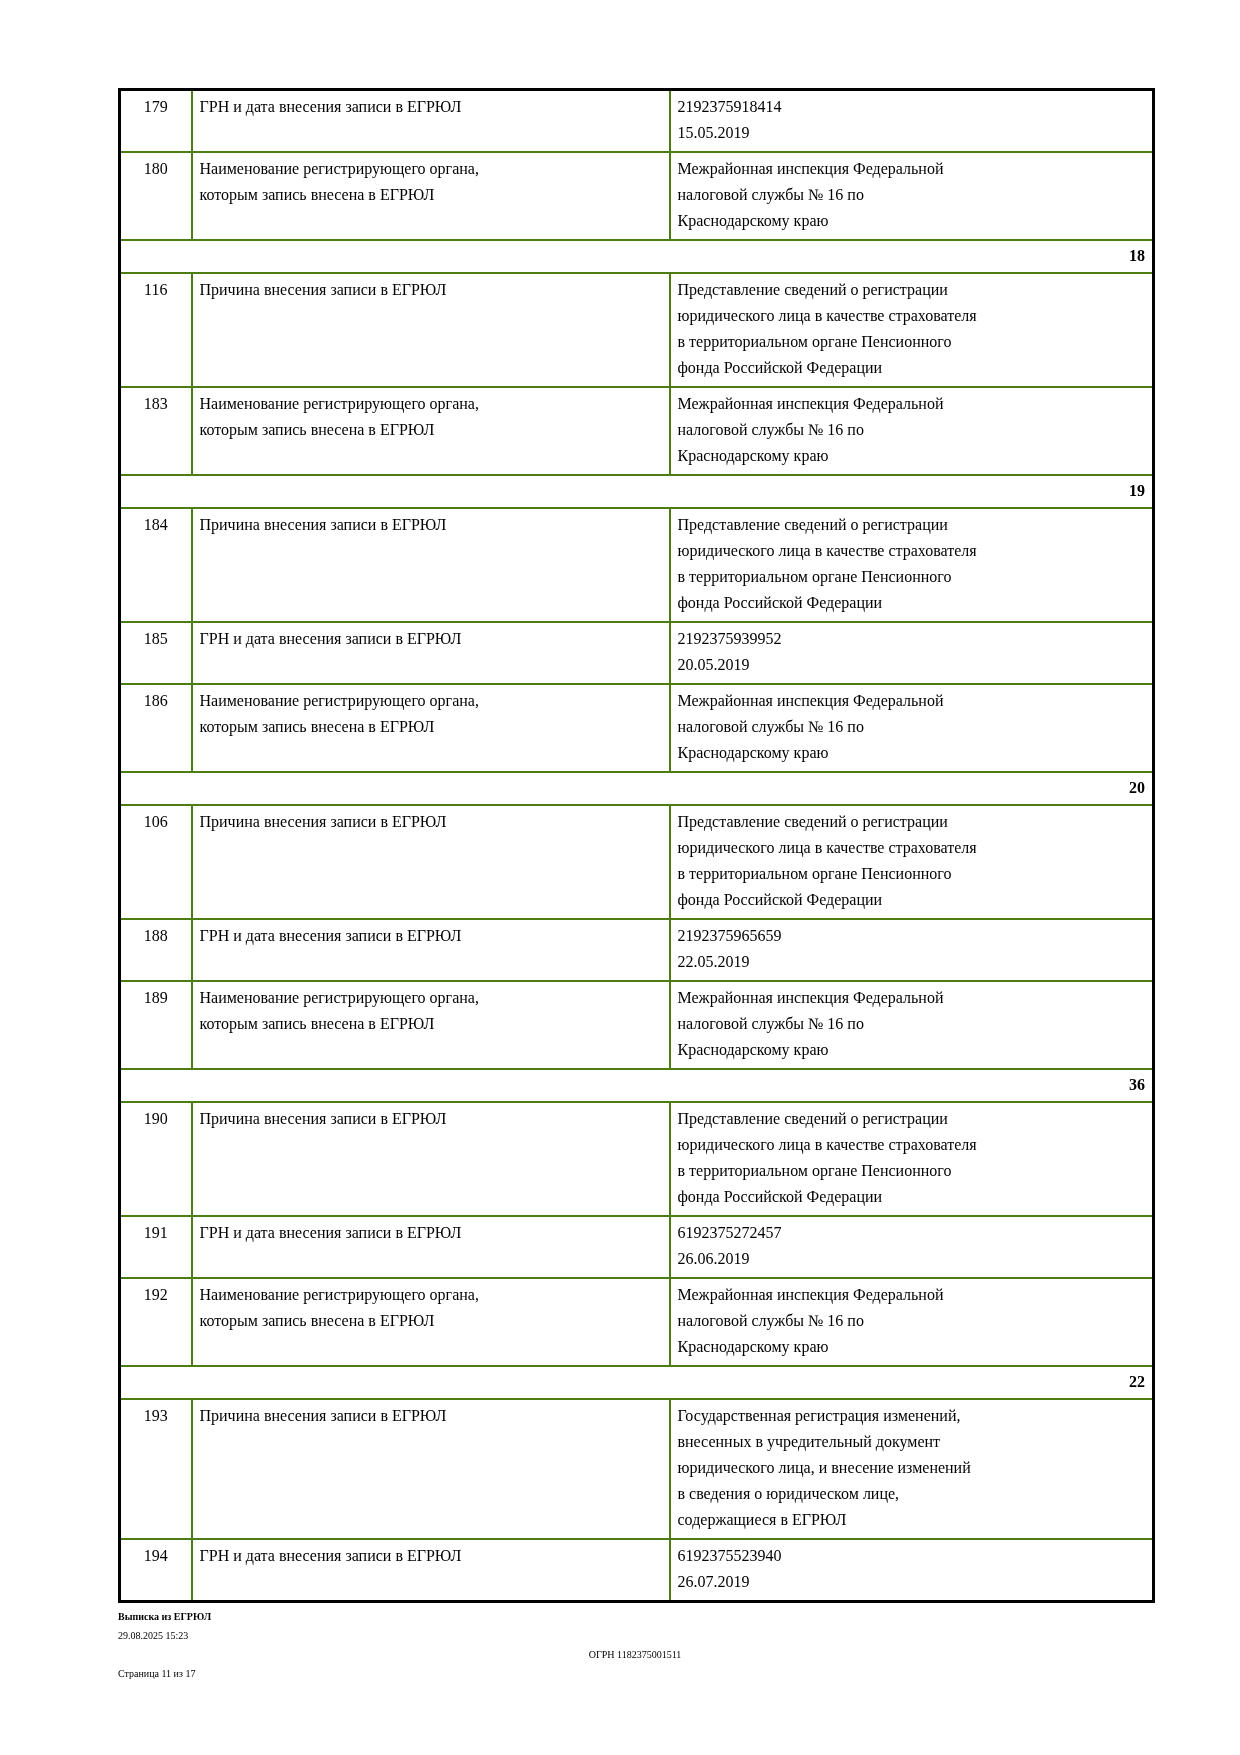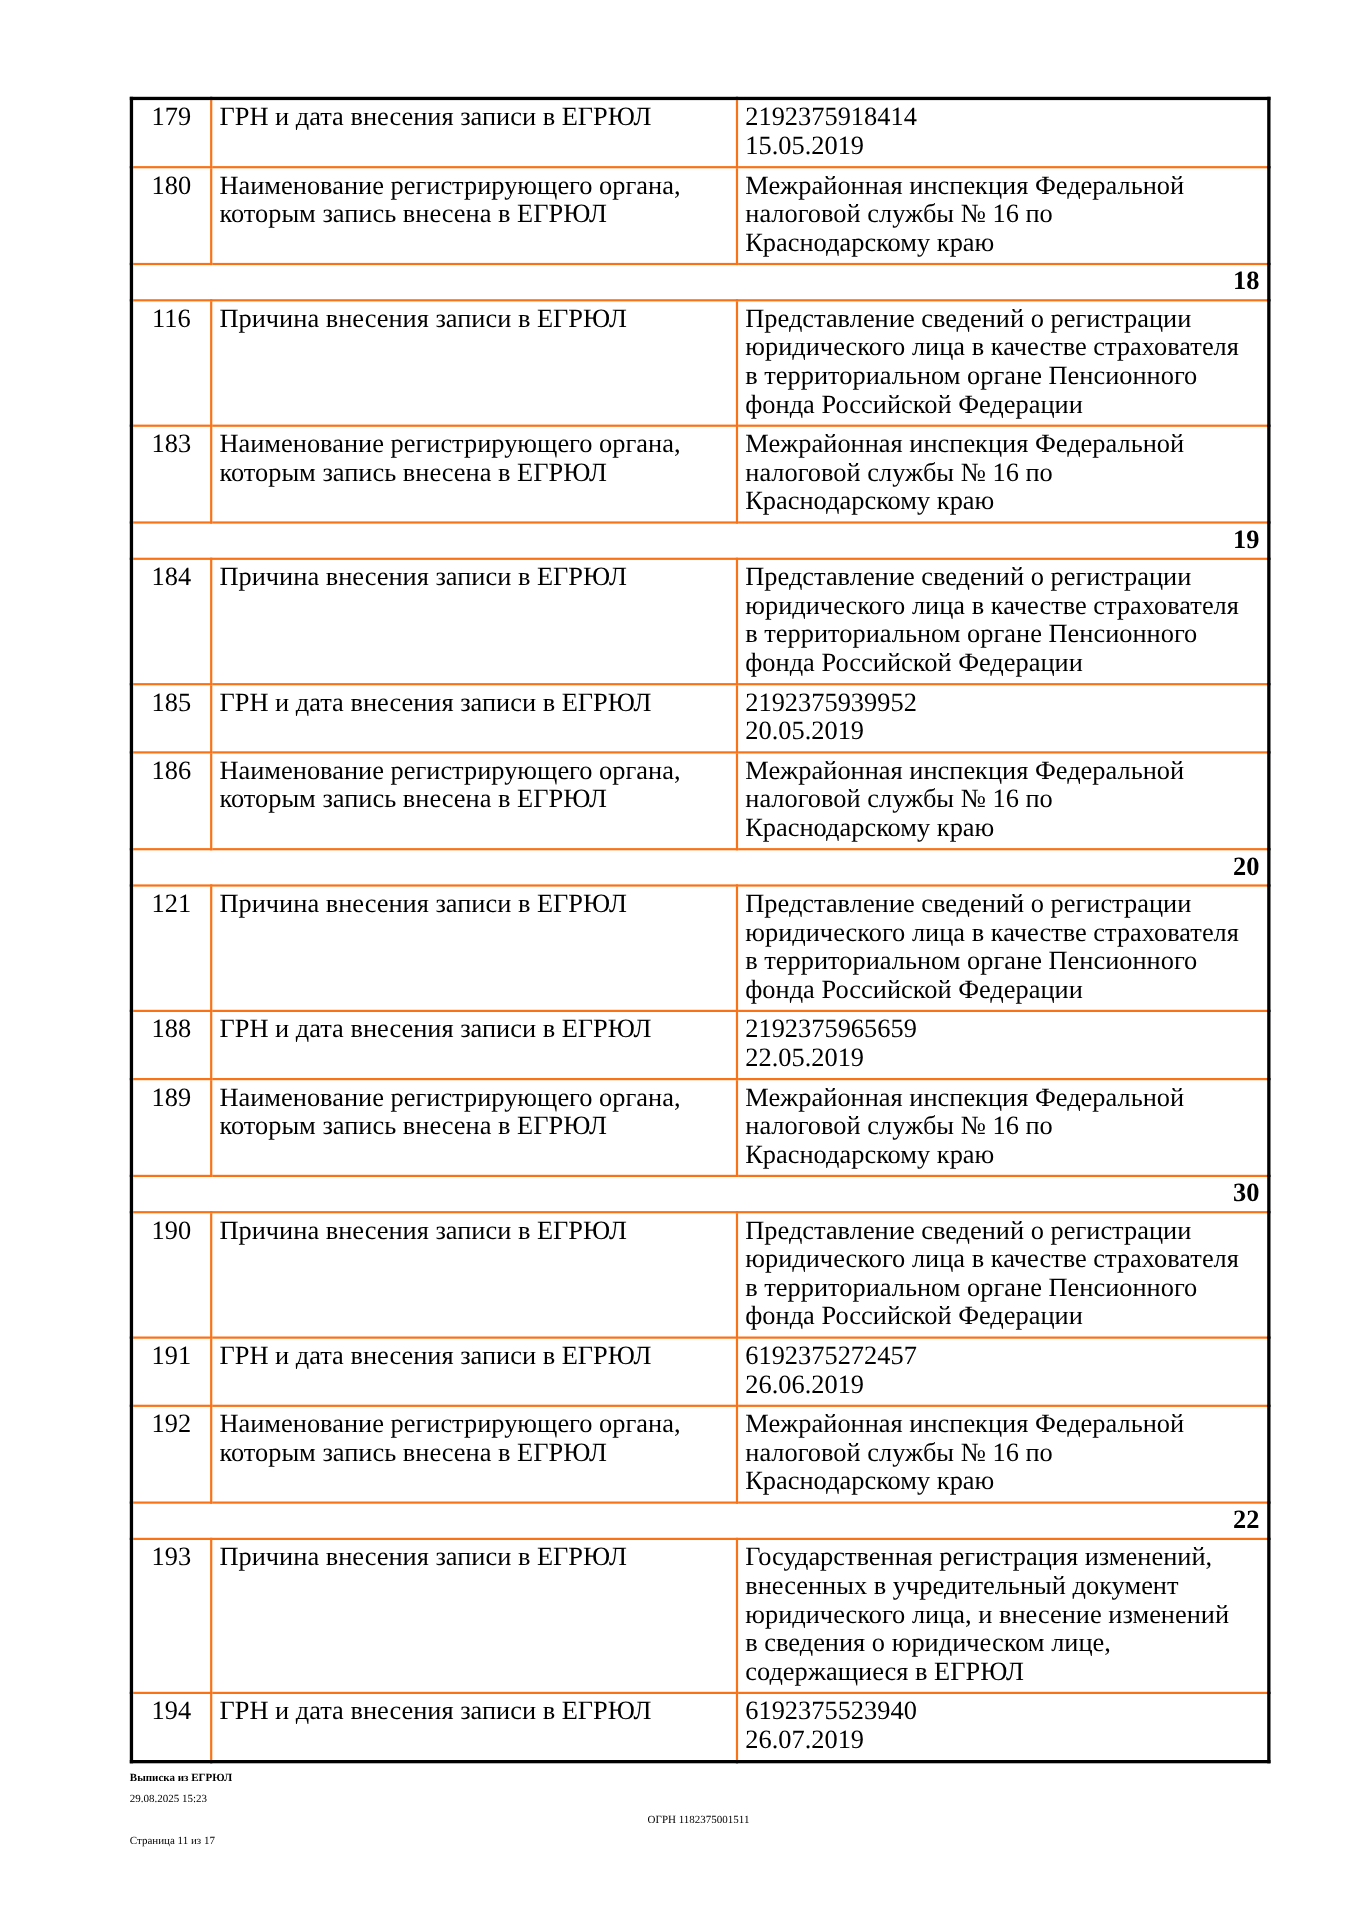--- a/index.html
+++ b/index.html
@@ -18,23 +18,23 @@
     top: 88px;
     width: 1034px;
     border-collapse: collapse;
     table-layout: fixed;
     border: 3px solid #000;
   }
   col.c-num   { width: 72px; }
   col.c-label { width: 478px; }
   col.c-value { width: 484px; }
   td {
-    border: 2px solid #f97316;
+    border: 2px solid #4d7c0f;
     vertical-align: top;
-    font-size: 24px;
+    font-size: 16px;
     line-height: 26px;
     padding: 3px 7px 5px 7px;
     white-space: pre-line;
     overflow: hidden;
   }
   td.num {
     text-align: center;
     padding-left: 2px;
     padding-right: 2px;
   }
@@ -127,21 +127,21 @@
           <td>Наименование регистрирующего органа,
 которым запись внесена в ЕГРЮЛ</td>
           <td>Межрайонная инспекция Федеральной
 налоговой службы № 16 по
 Краснодарскому краю</td>
         </tr>
         <tr>
           <td colspan="3" class="section">20</td>
         </tr>
         <tr>
-          <td class="num">121</td>
+          <td class="num">106</td>
           <td>Причина внесения записи в ЕГРЮЛ</td>
           <td>Представление сведений о регистрации
 юридического лица в качестве страхователя
 в территориальном органе Пенсионного
 фонда Российской Федерации</td>
         </tr>
         <tr>
           <td class="num">188</td>
           <td>ГРН и дата внесения записи в ЕГРЮЛ</td>
           <td>2192375965659
@@ -149,21 +149,21 @@
         </tr>
         <tr>
           <td class="num">189</td>
           <td>Наименование регистрирующего органа,
 которым запись внесена в ЕГРЮЛ</td>
           <td>Межрайонная инспекция Федеральной
 налоговой службы № 16 по
 Краснодарскому краю</td>
         </tr>
         <tr>
-          <td colspan="3" class="section">30</td>
+          <td colspan="3" class="section">36</td>
         </tr>
         <tr>
           <td class="num">190</td>
           <td>Причина внесения записи в ЕГРЮЛ</td>
           <td>Представление сведений о регистрации
 юридического лица в качестве страхователя
 в территориальном органе Пенсионного
 фонда Российской Федерации</td>
         </tr>
         <tr>

